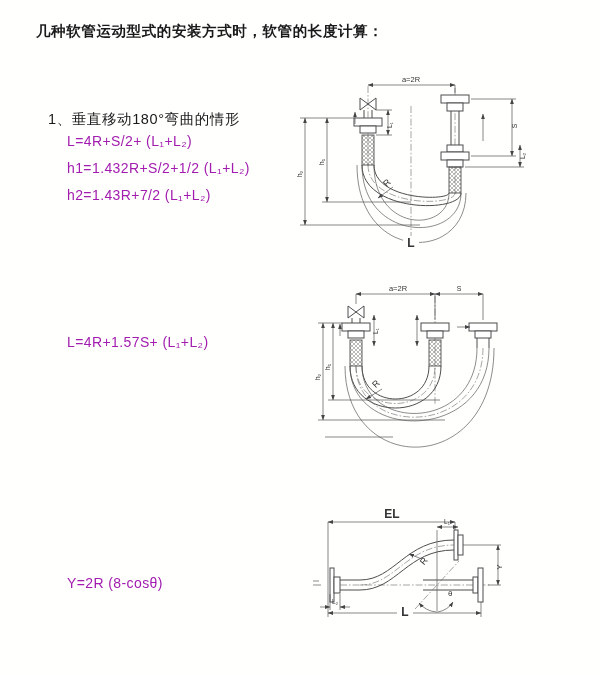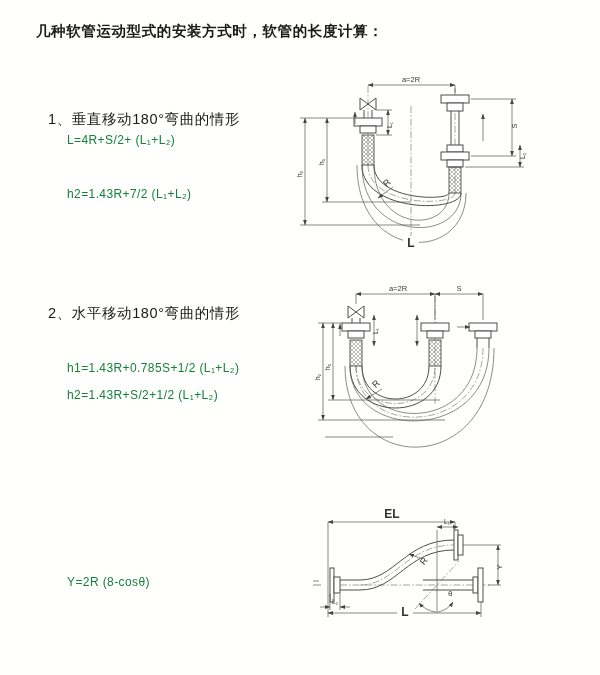--- a/index.html
+++ b/index.html
@@ -1,21 +1,21 @@
 <!DOCTYPE html>
 <html><head>
 <meta charset="utf-8">
 <style>
   html,body{margin:0;padding:0;background:#ffffff;}
   .page{position:relative;width:600px;height:675px;background:#fffffe;
         font-family:"Liberation Sans",sans-serif;color:#1a1a1a;overflow:hidden;text-align:center;}
   .abs{position:absolute;white-space:nowrap;}
   .title{font-size:14.5px;font-weight:bold;letter-spacing:.6px;}
   .heading{font-size:14.5px;font-weight:normal;letter-spacing:.6px;}
-  .formula{font-size:12px;font-weight:500;letter-spacing:.4px;color:#15803d;}
+  .formula{font-size:14px;font-weight:500;letter-spacing:.4px;color:#a21caf;}
   svg.diag{position:absolute;overflow:visible;}
   svg.diag text{font-family:"Liberation Sans",sans-serif;fill:#333;}
   .ln{stroke:#4d4d4d;stroke-width:1;fill:none;}
   .thin{stroke:#5a5a5a;stroke-width:.7;fill:none;}
   .dim{stroke:#555;stroke-width:.7;fill:none;}
   .cl{stroke:#6a6a6a;stroke-width:.6;fill:none;stroke-dasharray:7 2 1.6 2;}
   .fl{fill:#ffffff;stroke:#4d4d4d;stroke-width:1;}
   .braid{fill:url(#braidpat);stroke:#4d4d4d;stroke-width:.9;}
 </style>
 </head>
@@ -31,25 +31,24 @@
       <pattern id="braidpat" width="4" height="4" patternUnits="userSpaceOnUse">
         <path d="M0,0 L4,4 M4,0 L0,4" stroke="#777" stroke-width="0.5"></path>
       </pattern>
     </defs>
   </svg>
 
   <div class="abs title" style="left:36px;top:22px">几种软管运动型式的安装方式时，软管的长度计算：</div>
 
   <div class="abs heading" style="left:48px;top:110px">1、垂直移动180°弯曲的情形</div>
   <div class="abs formula" style="left:67px;top:133px">L=4R+S/2+ (L₁+L₂)</div>
+  <div class="abs formula" style="left:67px;top:160px">h1=1.432R+S/2+1/2 (L₁+L₂)</div>
   <div class="abs formula" style="left:67px;top:187px">h2=1.43R+7/2 (L₁+L₂)</div>
 
-  <div class="abs heading" style="left:48px;top:304px">2、水平移动180°弯曲的情形</div>
-  <div class="abs formula" style="left:67px;top:361px">h1=1.43R+0.785S+1/2 (L₁+L₂)</div>
-  <div class="abs formula" style="left:67px;top:388px">h2=1.43R+S/2+1/2 (L₁+L₂)</div>
+  <div class="abs formula" style="left:67px;top:334px">L=4R+1.57S+ (L₁+L₂)</div>
 
   <div class="abs formula" style="left:67px;top:575px">Y=2R (8-cosθ)</div>
 
   <svg class="diag" style="left:298px;top:66px" width="250" height="200" viewBox="0 0 250 200">
 
     <path class="cl" d="M70,20 V100"></path>
     <path class="cl" d="M157,22 V128"></path>
     <path class="cl" d="M113,40 V172"></path>
 
     <path class="dim" d="M70,19 H157" marker-start="url(#ar)" marker-end="url(#ar)"></path>

